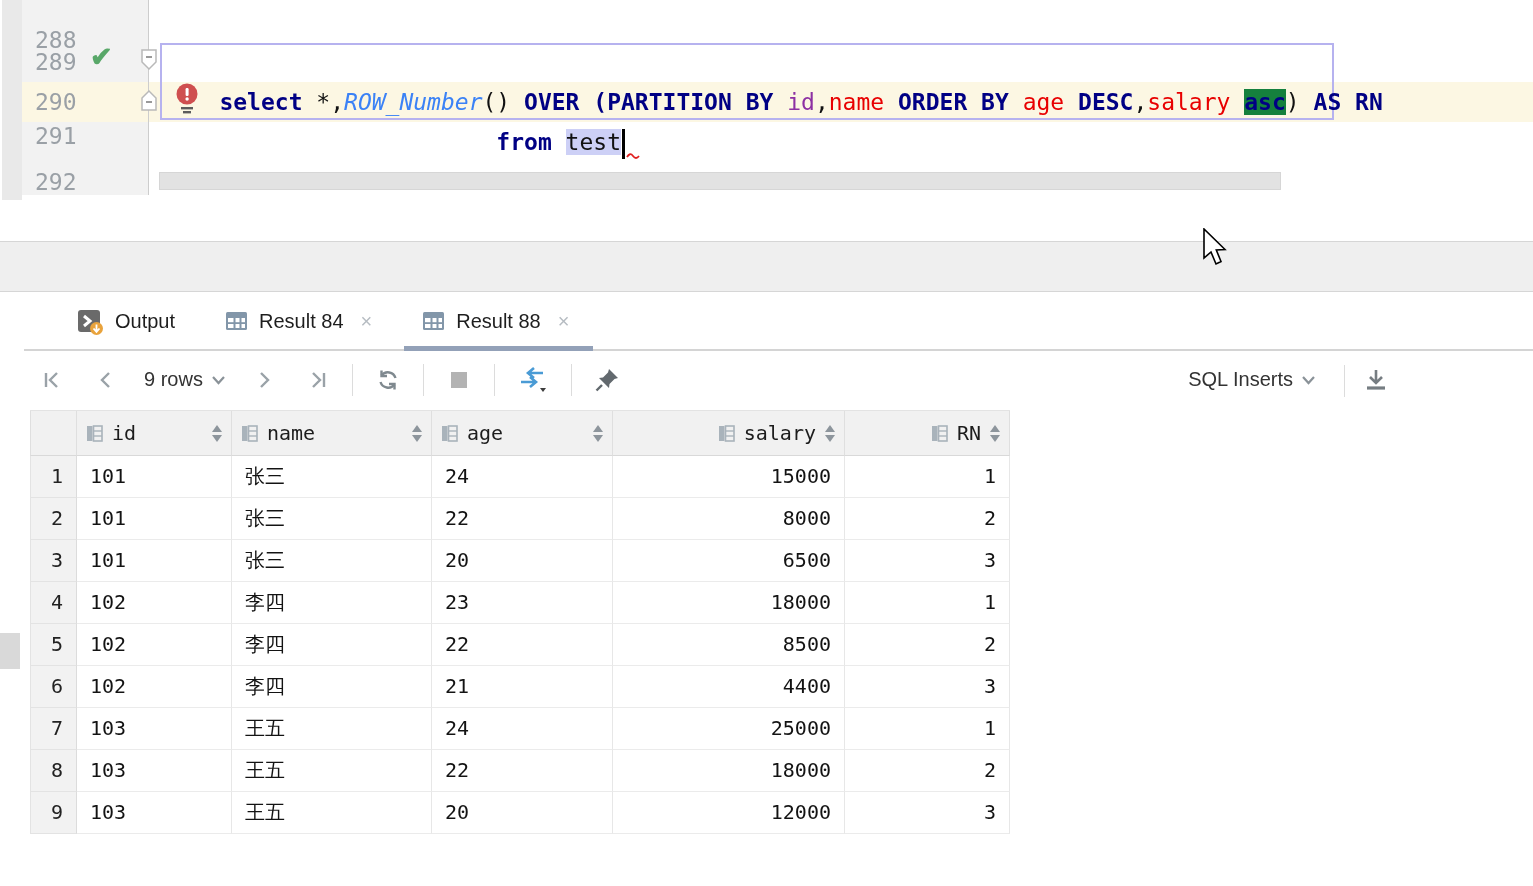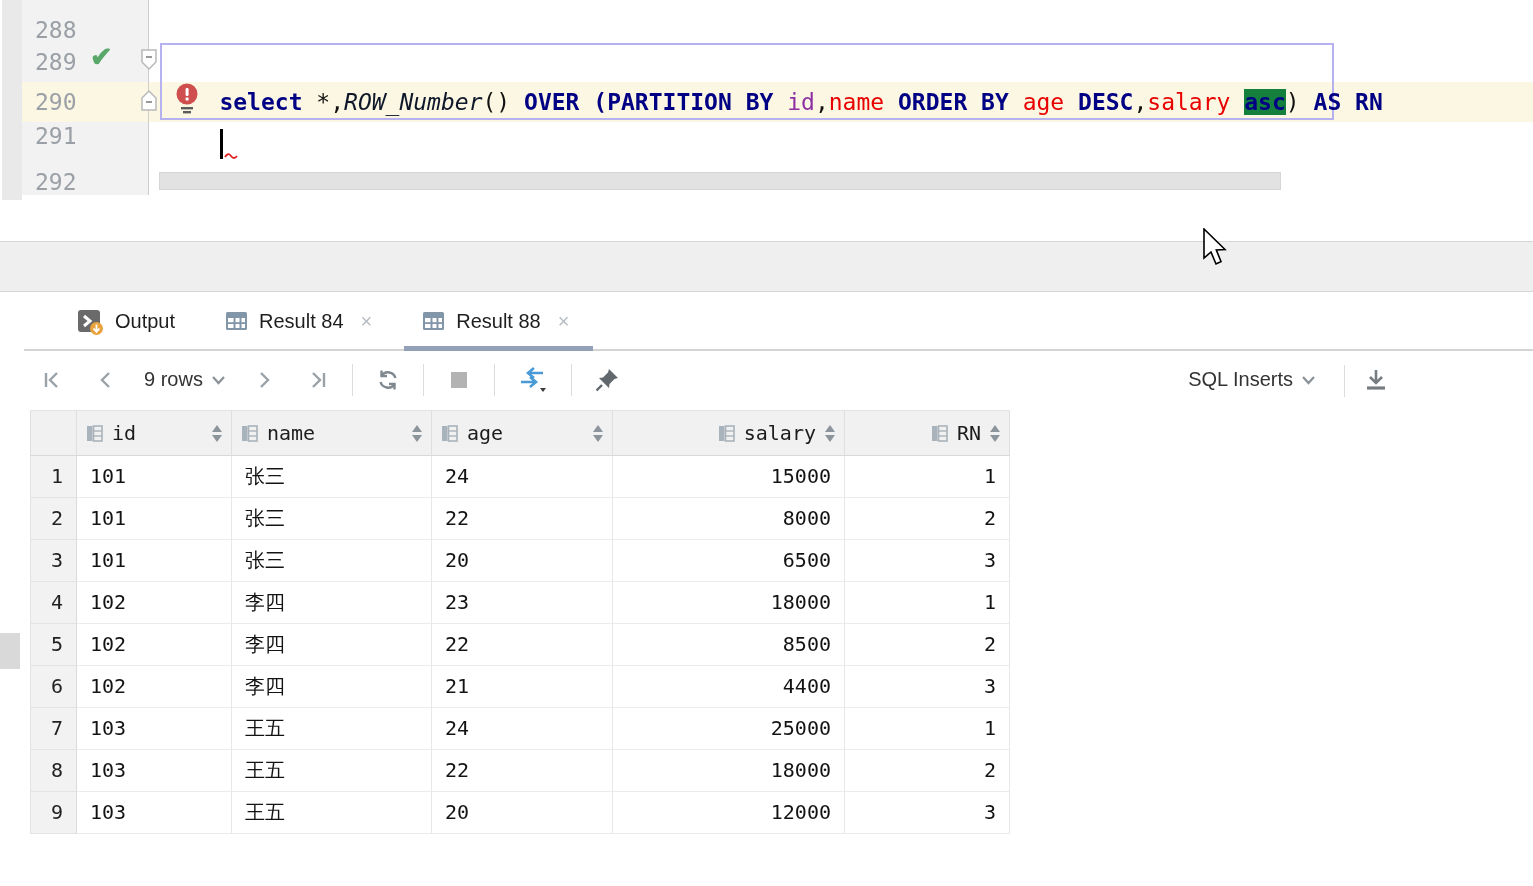--- a/index.html
+++ b/index.html
@@ -16,21 +16,21 @@
         font-family:"DejaVu Sans Mono",monospace;font-size:23px;color:#9aa0a6;}
   .check-icon{position:absolute;left:90px;top:42px;width:30px;height:30px;line-height:30px;
         color:#59a869;font-size:27px;font-weight:bold;}
   .fold{position:absolute;left:140px;width:18px;height:24px;}
   .stmt-box{position:absolute;left:160px;top:43px;width:1174px;height:77px;
         border:2px solid #b6b2ef;box-sizing:border-box;}
   .code-line{position:absolute;left:164px;height:40px;line-height:40px;white-space:pre;
         font-family:"DejaVu Sans Mono",monospace;font-size:23px;color:#111;}
   .kw{color:#000084;font-weight:bold;}
   .pl{color:#111;}
-  .fn{color:#0f172a;font-style:italic;}
+  .fn{color:#3b82f6;font-style:italic;}
   .purple{color:#8d30a3;}
   .red{color:#e80000;}
   .hl{color:#000084;font-weight:bold;background:#15803d;}
   .sel{background:#cdd0f6;}
   .caret{display:inline-block;width:3px;height:30px;background:#000;vertical-align:middle;margin-left:1px;}
   .squiggle{display:inline-block;position:relative;top:10px;left:1px;}
   .err-icon{position:absolute;left:175px;top:83px;width:26px;height:32px;}
   .hbar{position:absolute;left:159px;top:172px;width:1122px;height:18px;background:#e2e2e2;
         border:1px solid #d6d6d6;box-sizing:border-box;}
 
@@ -82,21 +82,21 @@
 </style>
 </head>
 <body>
 
 <div class="editor">
   <div class="edge-strip"></div>
   <div class="gutter-bg"></div>
   <div class="cur-line"></div>
   <div class="gutter-line"></div>
 
-  <div class="lnum" style="top:10px">288</div>
+  <div class="lnum" style="top:20px">288</div>
   <div class="lnum" style="top:42px">289</div>
   <div class="lnum" style="top:82px">290</div>
   <div class="lnum" style="top:116px">291</div>
   <div class="lnum" style="top:162px">292</div>
 
   <div class="check-icon">✔</div>
 
   <svg class="fold" style="top:48px" viewBox="0 0 18 24">
     <path d="M2 2 H16 V14 L9 21 L2 14 Z" fill="#ffffff" stroke="#b9b9b9" stroke-width="1.5"></path>
     <line x1="6" y1="9" x2="12" y2="9" stroke="#9a9a9a" stroke-width="2"></line>
@@ -114,21 +114,21 @@
 
   <svg class="err-icon" viewBox="0 0 26 32">
     <circle cx="12" cy="11" r="10.5" fill="#cf4f4f"></circle>
     <rect x="10.6" y="5" width="3" height="8" rx="1.2" fill="#ffffff"></rect>
     <circle cx="12.1" cy="16" r="1.7" fill="#ffffff"></circle>
     <rect x="6" y="24" width="12" height="2.4" fill="#5c5c5c"></rect>
     <rect x="8" y="28" width="8" height="2.4" fill="#5c5c5c"></rect>
   </svg>
 
   <div class="code-line" style="top:82px">
-    <span class="caret"></span><svg class="squiggle" width="16" height="10" viewBox="0 0 16 10">
+    <span id="sql-line2-tokens"><span class="pl">                    </span><span class="kw">from</span><span class="pl"> </span><span class="sel">test</span></span><span class="caret"></span><svg class="squiggle" width="16" height="10" viewBox="0 0 16 10">
         <path d="M1 7 Q4 2 7 6 T13 6" fill="none" stroke="#e02020" stroke-width="1.8"></path>
       </svg>
   </div>
 
   <div class="hbar"></div>
 </div>
 
 <div class="band"></div>
 
 <div class="tabbar">

